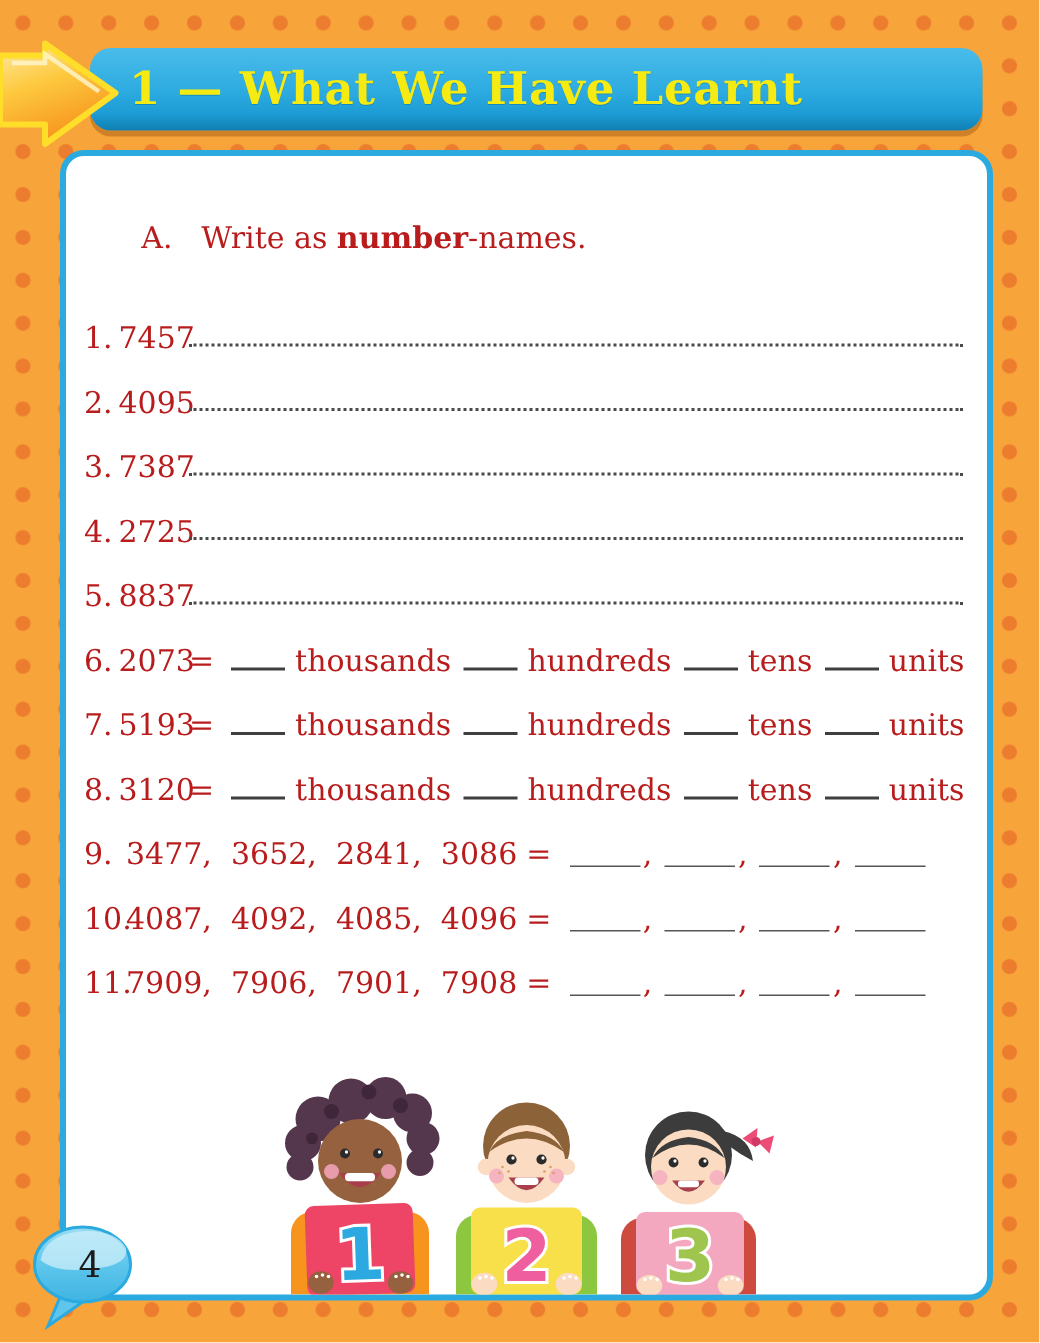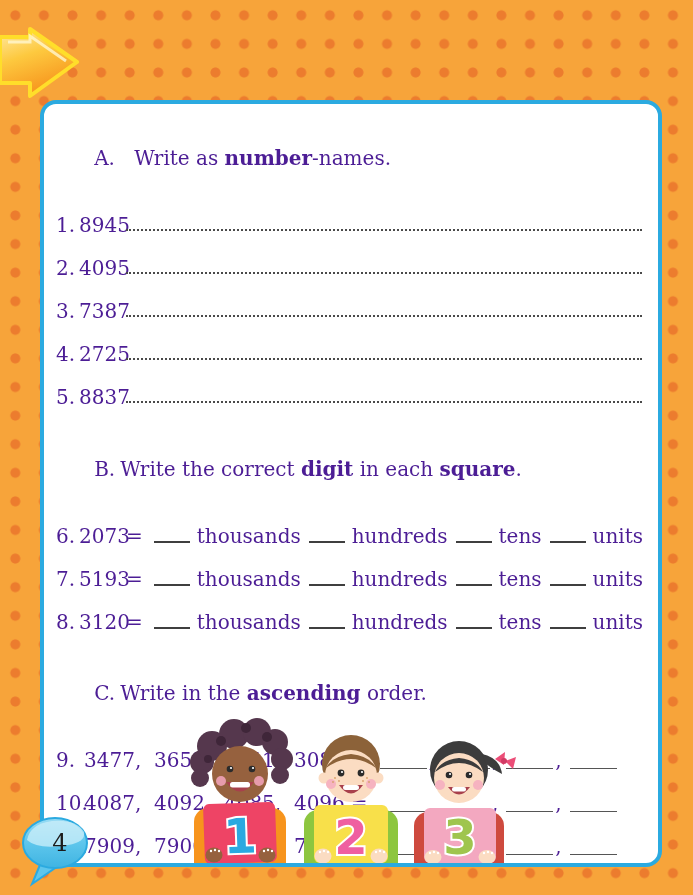--- a/index.html
+++ b/index.html
@@ -27,21 +27,21 @@
     padding-left:26px;letter-spacing:0.5px;white-space:nowrap;
     text-shadow:0 1px 0 rgba(0,90,130,0.35);
   }
   .arrow-wrap{position:absolute;left:0;top:26px;width:84px;height:78px;}
   
   .panel{
     position:absolute;left:40px;top:100px;width:622px;height:767px;
     box-sizing:border-box;background:#fff;
     border:4px solid #2BAAE0;border-radius:16px;
     padding:12px 14px 0 12px;
-    color:#4c1d95;
+    color:#b91c1c;
   }
   .sec-head{font-size:20px;margin:0 0 0 0;white-space:pre;}
   .sec-label{display:inline-block;}
   .sec-a-head{margin-top:6px;}
   .sec-a-head .sec-label{width:40px;}
   .sec-bc-head .sec-label{width:26px;}
   .rows{margin:0;}
   .row{display:flex;align-items:flex-end;font-size:20px;height:26px;margin-top:17px;white-space:pre;}
   .row .num{flex:0 0 auto;}
   .row-a .num{width:23px;}
@@ -60,20 +60,23 @@
   .sec-c-head{margin-top:23px;}
   
   .kids{position:absolute;left:164px;top:712px;width:362px;height:151px;}
   .bubble{position:absolute;left:18px;top:812px;width:86px;height:80px;}
 </style>
 </head>
 <body>
 
 <div class="page">
 
+  <div class="banner">
+    <span class="banner-title">1 — What We Have Learnt</span>
+  </div>
 
   <div class="arrow-wrap">
     <svg width="84" height="78" viewBox="0 0 84 78">
       <defs>
         <linearGradient id="agrad" x1="0" y1="0" x2="0.4" y2="1">
           <stop offset="0" stop-color="#FFEBA6"></stop>
           <stop offset="0.45" stop-color="#FDC93F"></stop>
           <stop offset="1" stop-color="#F7941D"></stop>
         </linearGradient>
       </defs>
@@ -81,39 +84,33 @@
       <path d="M8,16 L30,16 L30,10 L66,35" fill="none" stroke="#FFF6CF" stroke-width="3" opacity="0.8"></path>
     </svg>
   </div>
 
   <div class="panel">
 
     <div class="sec-head sec-a-head">
       <span class="sec-label">A.</span><span><span>Write as </span><span style="font-weight: bold;">number</span><span>-names.</span></span>
     </div>
     <div class="rows">
-        <div class="row row-a"><span class="num">1.</span><span class="val">8945</span><span class="leader"></span></div>
+        <div class="row row-a"><span class="num">1.</span><span class="val">7457</span><span class="leader"></span></div>
         <div class="row row-a"><span class="num">2.</span><span class="val">4095</span><span class="leader"></span></div>
         <div class="row row-a"><span class="num">3.</span><span class="val">7387</span><span class="leader"></span></div>
         <div class="row row-a"><span class="num">4.</span><span class="val">2725</span><span class="leader"></span></div>
         <div class="row row-a"><span class="num">5.</span><span class="val">8837</span><span class="leader"></span></div>
       </div>
 
-    <div class="sec-head sec-bc-head sec-b-head">
-      <span class="sec-label">B.</span><span><span>Write the correct </span><span style="font-weight: bold;">digit</span><span> in each </span><span style="font-weight: bold;">square</span><span>.</span></span>
-    </div>
     <div class="rows">
         <div class="row row-b"><span class="num">6.</span><span class="val">2073</span><span class="eq">=</span><span class="blank"></span><span class="plabel">thousands</span><span class="blank"></span><span class="plabel">hundreds</span><span class="blank"></span><span class="plabel">tens</span><span class="blank"></span><span class="plabel">units</span></div>
         <div class="row row-b"><span class="num">7.</span><span class="val">5193</span><span class="eq">=</span><span class="blank"></span><span class="plabel">thousands</span><span class="blank"></span><span class="plabel">hundreds</span><span class="blank"></span><span class="plabel">tens</span><span class="blank"></span><span class="plabel">units</span></div>
         <div class="row row-b"><span class="num">8.</span><span class="val">3120</span><span class="eq">=</span><span class="blank"></span><span class="plabel">thousands</span><span class="blank"></span><span class="plabel">hundreds</span><span class="blank"></span><span class="plabel">tens</span><span class="blank"></span><span class="plabel">units</span></div>
       </div>
 
-    <div class="sec-head sec-bc-head sec-c-head">
-      <span class="sec-label">C.</span><span><span>Write in the </span><span style="font-weight: bold;">ascending</span><span> order.</span></span>
-    </div>
     <div class="rows">
         <div class="row row-c"><span class="num">9.</span><span class="vals">3477,  3652,  2841,  3086</span><span class="eq">=</span><span class="cblank"></span><span class="comma">,</span><span class="cblank"></span><span class="comma">,</span><span class="cblank"></span><span class="comma">,</span><span class="cblank"></span></div>
         <div class="row row-c"><span class="num">10.</span><span class="vals">4087,  4092,  4085,  4096</span><span class="eq">=</span><span class="cblank"></span><span class="comma">,</span><span class="cblank"></span><span class="comma">,</span><span class="cblank"></span><span class="comma">,</span><span class="cblank"></span></div>
         <div class="row row-c"><span class="num">11.</span><span class="vals">7909,  7906,  7901,  7908</span><span class="eq">=</span><span class="cblank"></span><span class="comma">,</span><span class="cblank"></span><span class="comma">,</span><span class="cblank"></span><span class="comma">,</span><span class="cblank"></span></div>
       </div>
   </div>
 
   <div class="kids">
     <svg width="362" height="151" viewBox="0 0 362 151">
 

